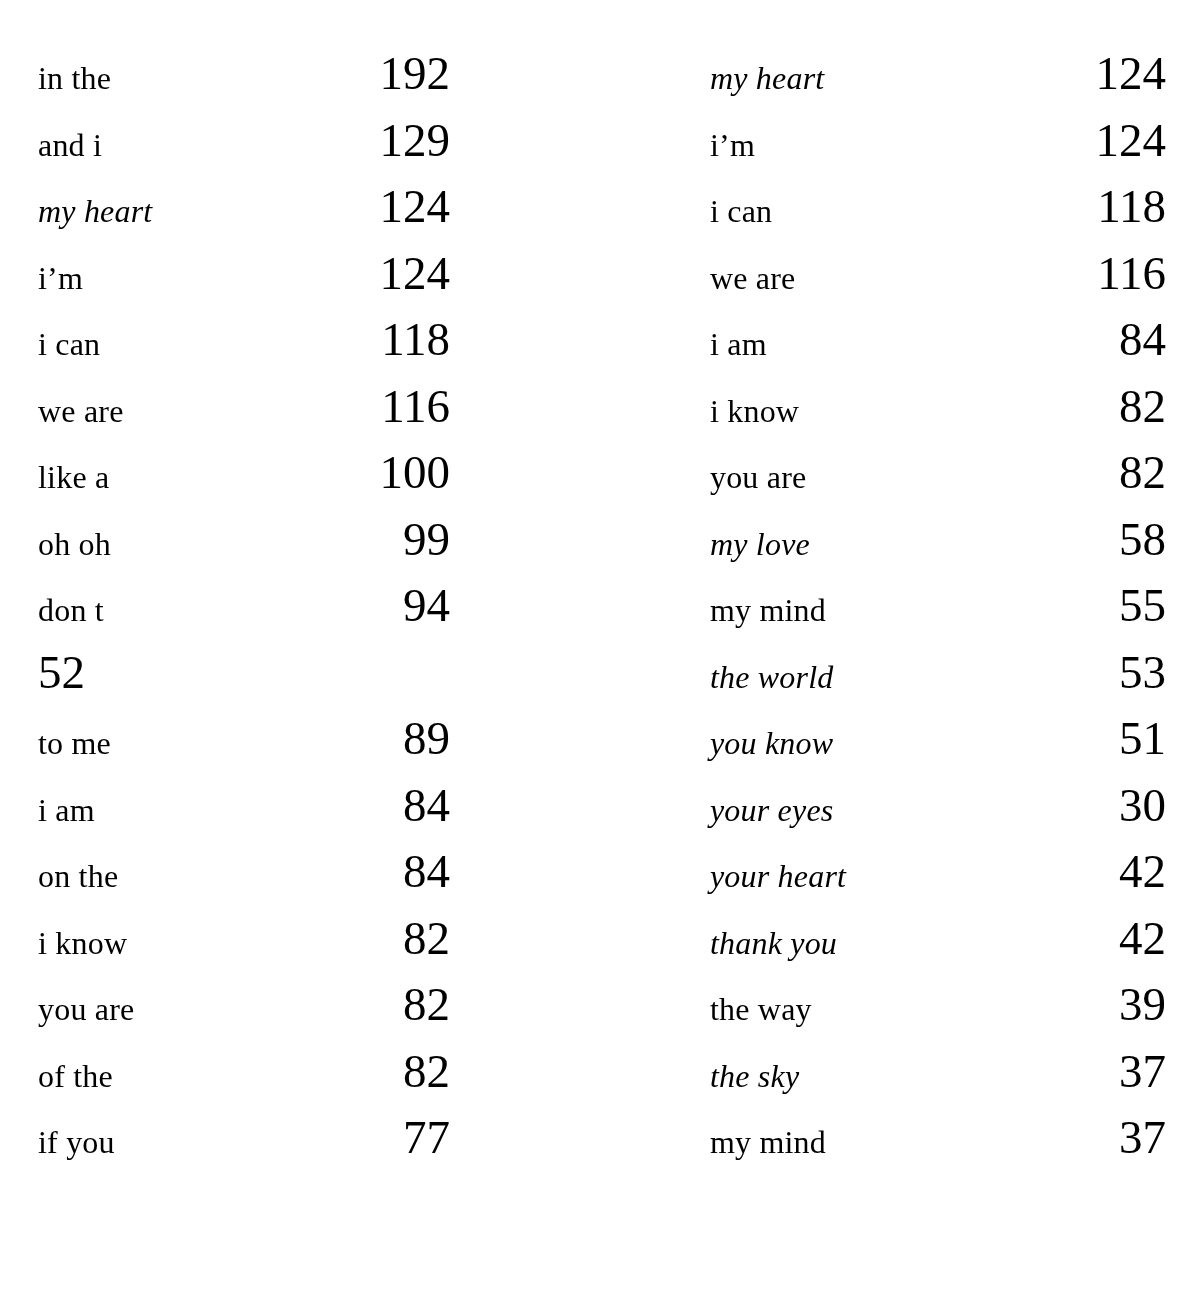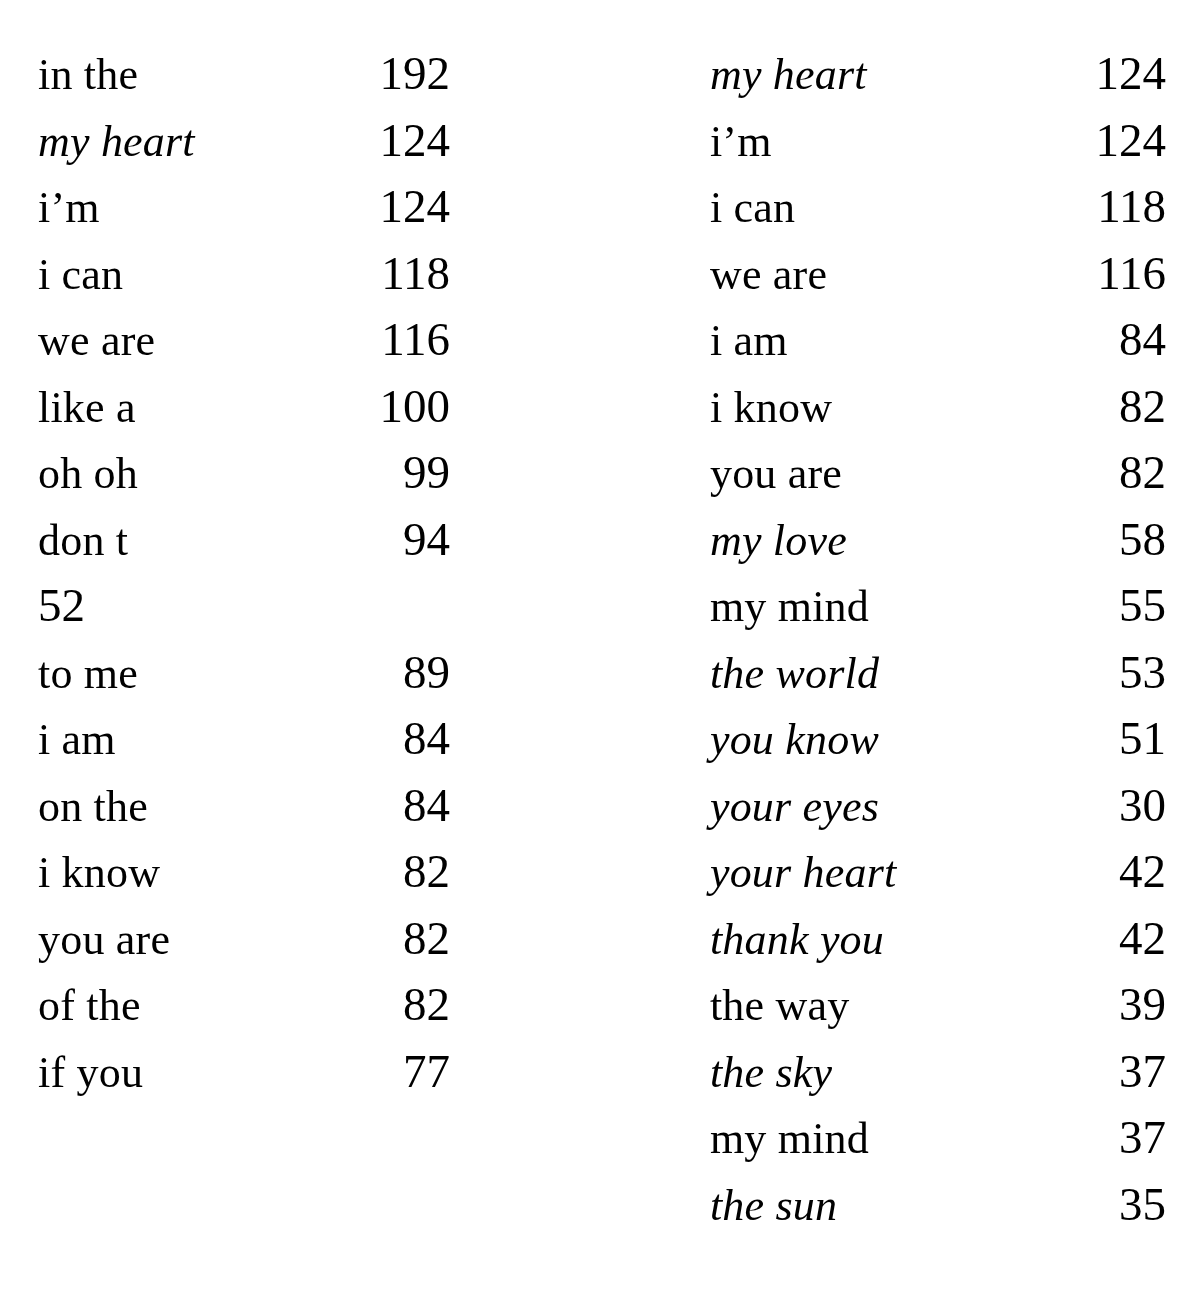--- a/index.html
+++ b/index.html
@@ -37,21 +37,21 @@
   }
   .row {
     display: flex;
     flex-direction: row;
     align-items: baseline;
     justify-content: space-between;
     height: 66.5px;
     line-height: 66.5px;
   }
   .term {
-    font-size: 44px;
+    font-size: 32px;
     white-space: nowrap;
     letter-spacing: 0.2px;
   }
   .term.italic {
     font-style: italic;
   }
   .count {
     font-size: 47px;
     text-align: center;
     white-space: nowrap;
@@ -61,20 +61,24 @@
 </head>
 <body>
 
 <div class="page">
   <div class="column col-left">
       <div class="row">
         <span class="term">in the</span>
         <span class="count">192</span>
       </div>
       <div class="row">
+        <span class="term">and i</span>
+        <span class="count">129</span>
+      </div>
+      <div class="row">
         <span class="term italic">my heart</span>
         <span class="count">124</span>
       </div>
       <div class="row">
         <span class="term">i’m</span>
         <span class="count">124</span>
       </div>
       <div class="row">
         <span class="term">i can</span>
         <span class="count">118</span>
@@ -188,19 +192,15 @@
         <span class="term">the way</span>
         <span class="count">39</span>
       </div>
       <div class="row">
         <span class="term italic">the sky</span>
         <span class="count">37</span>
       </div>
       <div class="row">
         <span class="term">my mind</span>
         <span class="count">37</span>
-      </div>
-      <div class="row">
-        <span class="term italic">the sun</span>
-        <span class="count">35</span>
       </div>
     </div>
 </div>
 
 </body></html>

